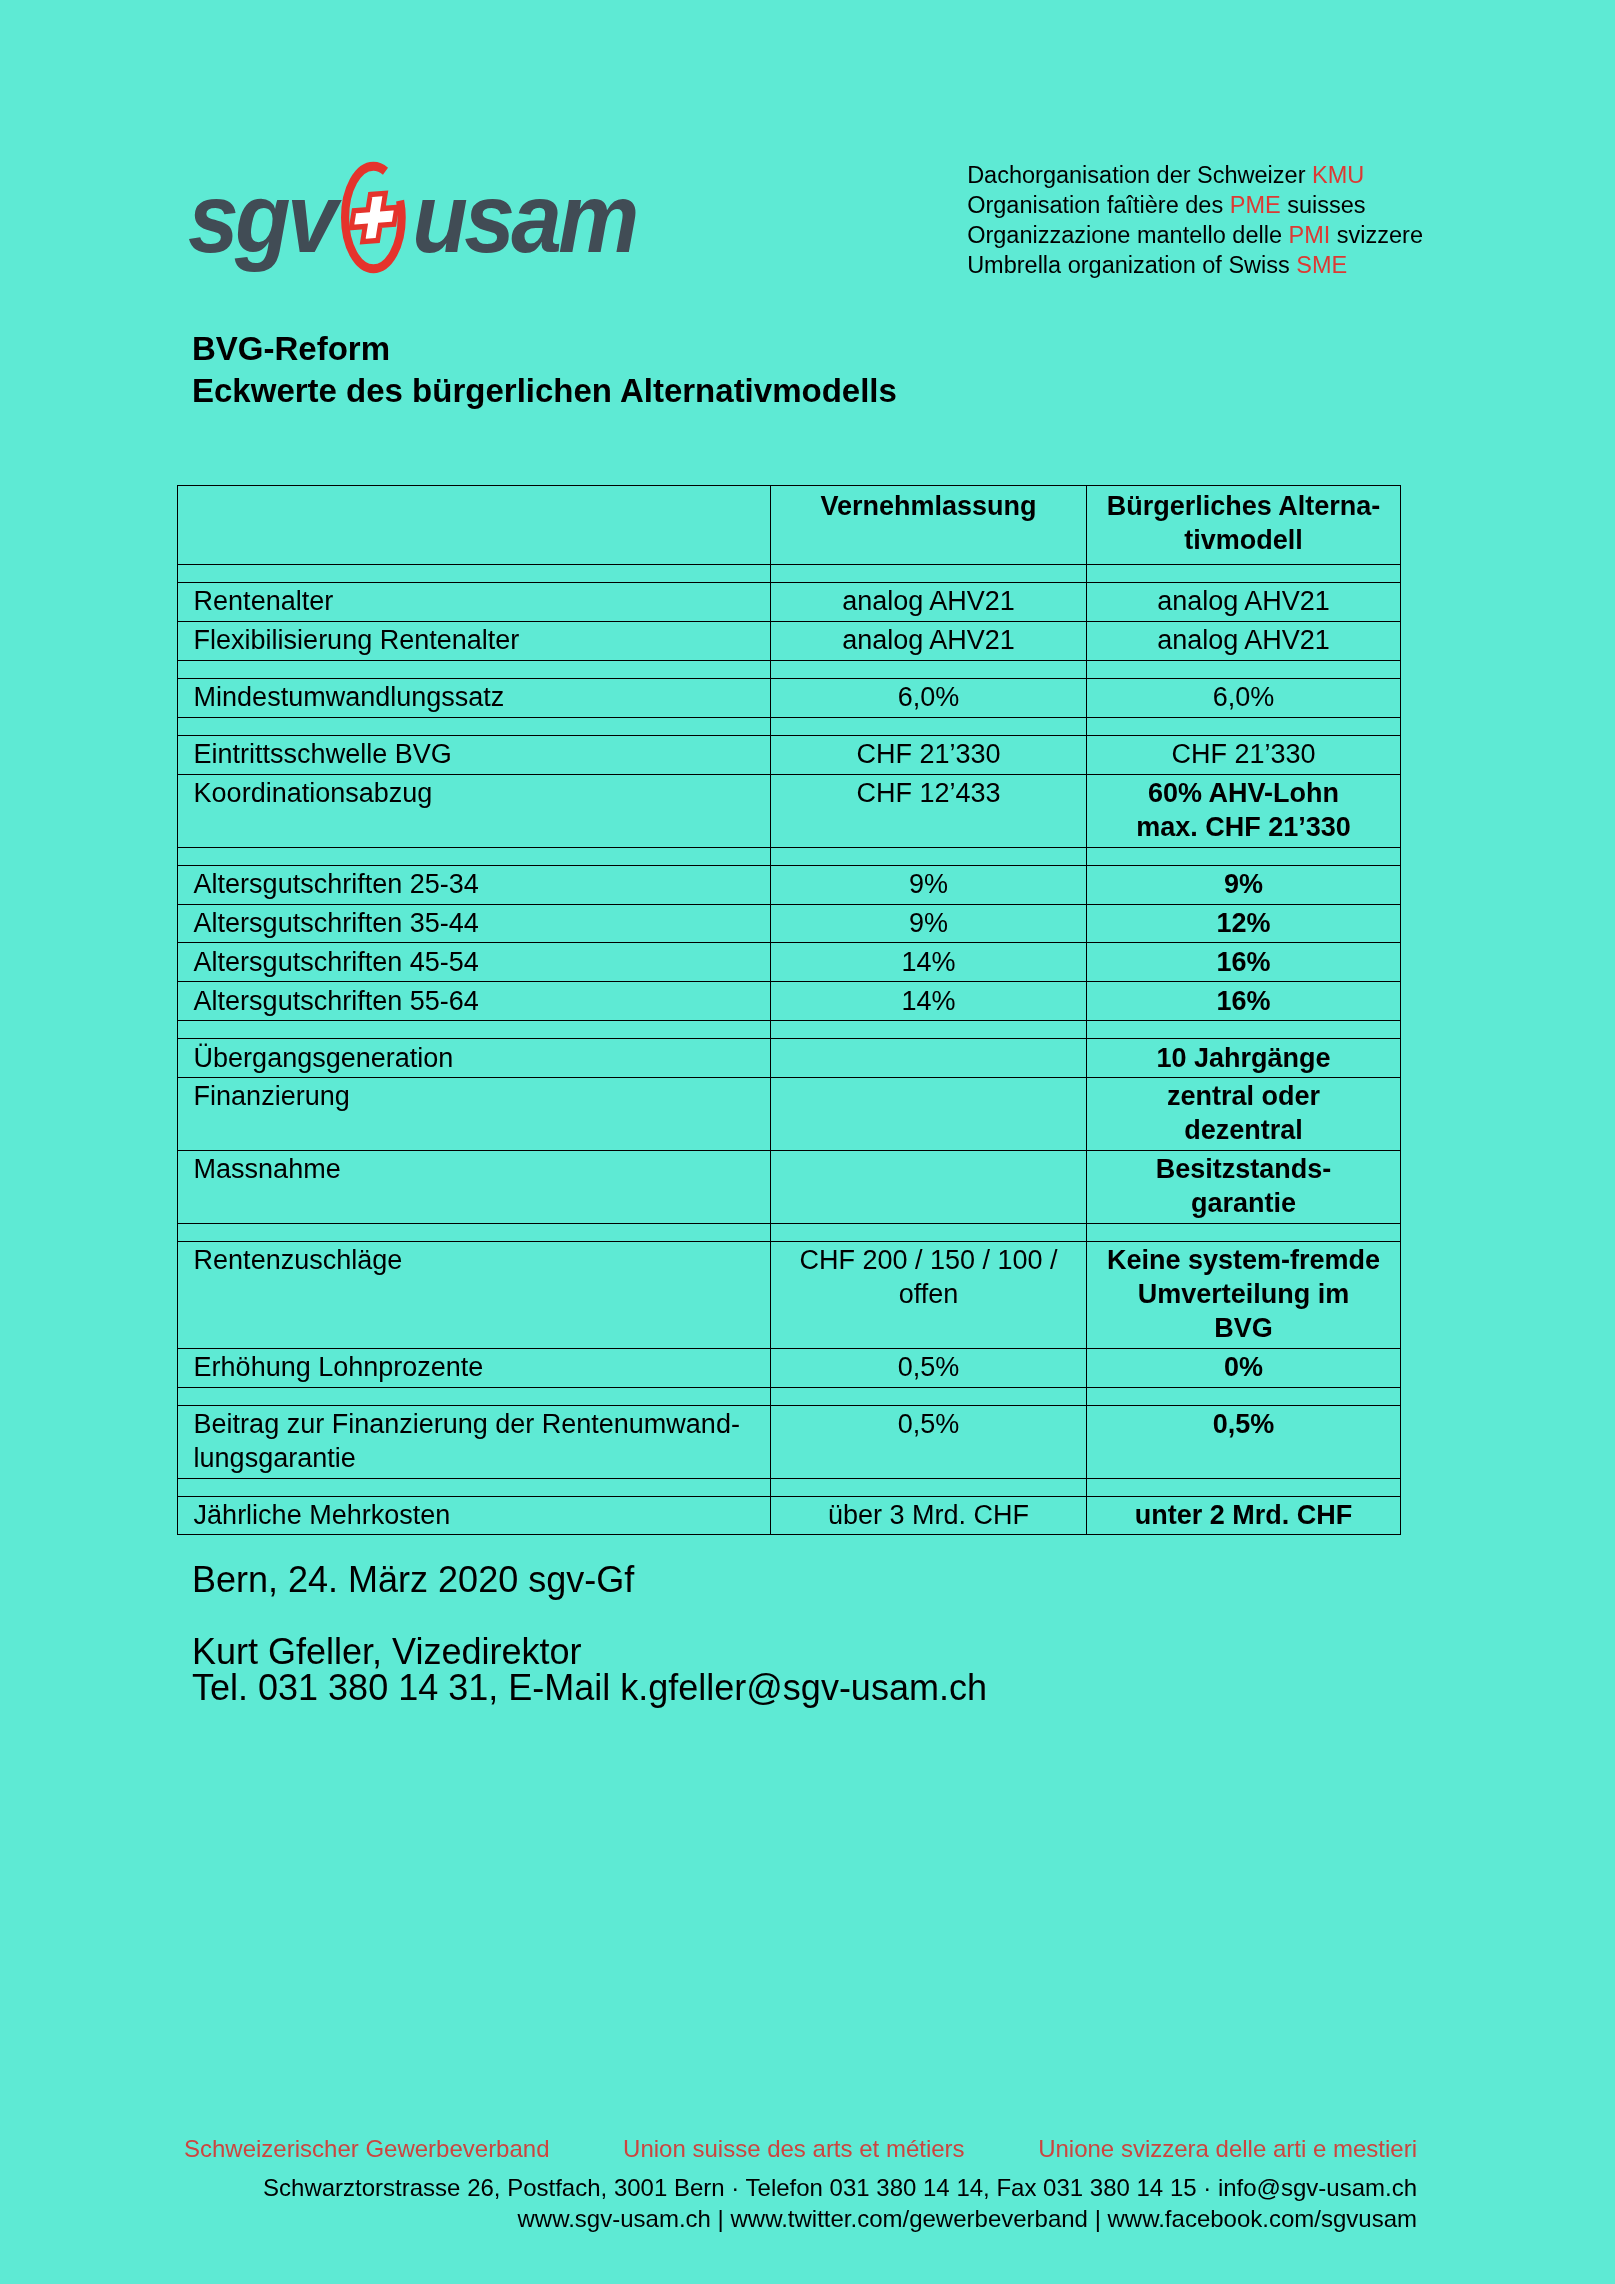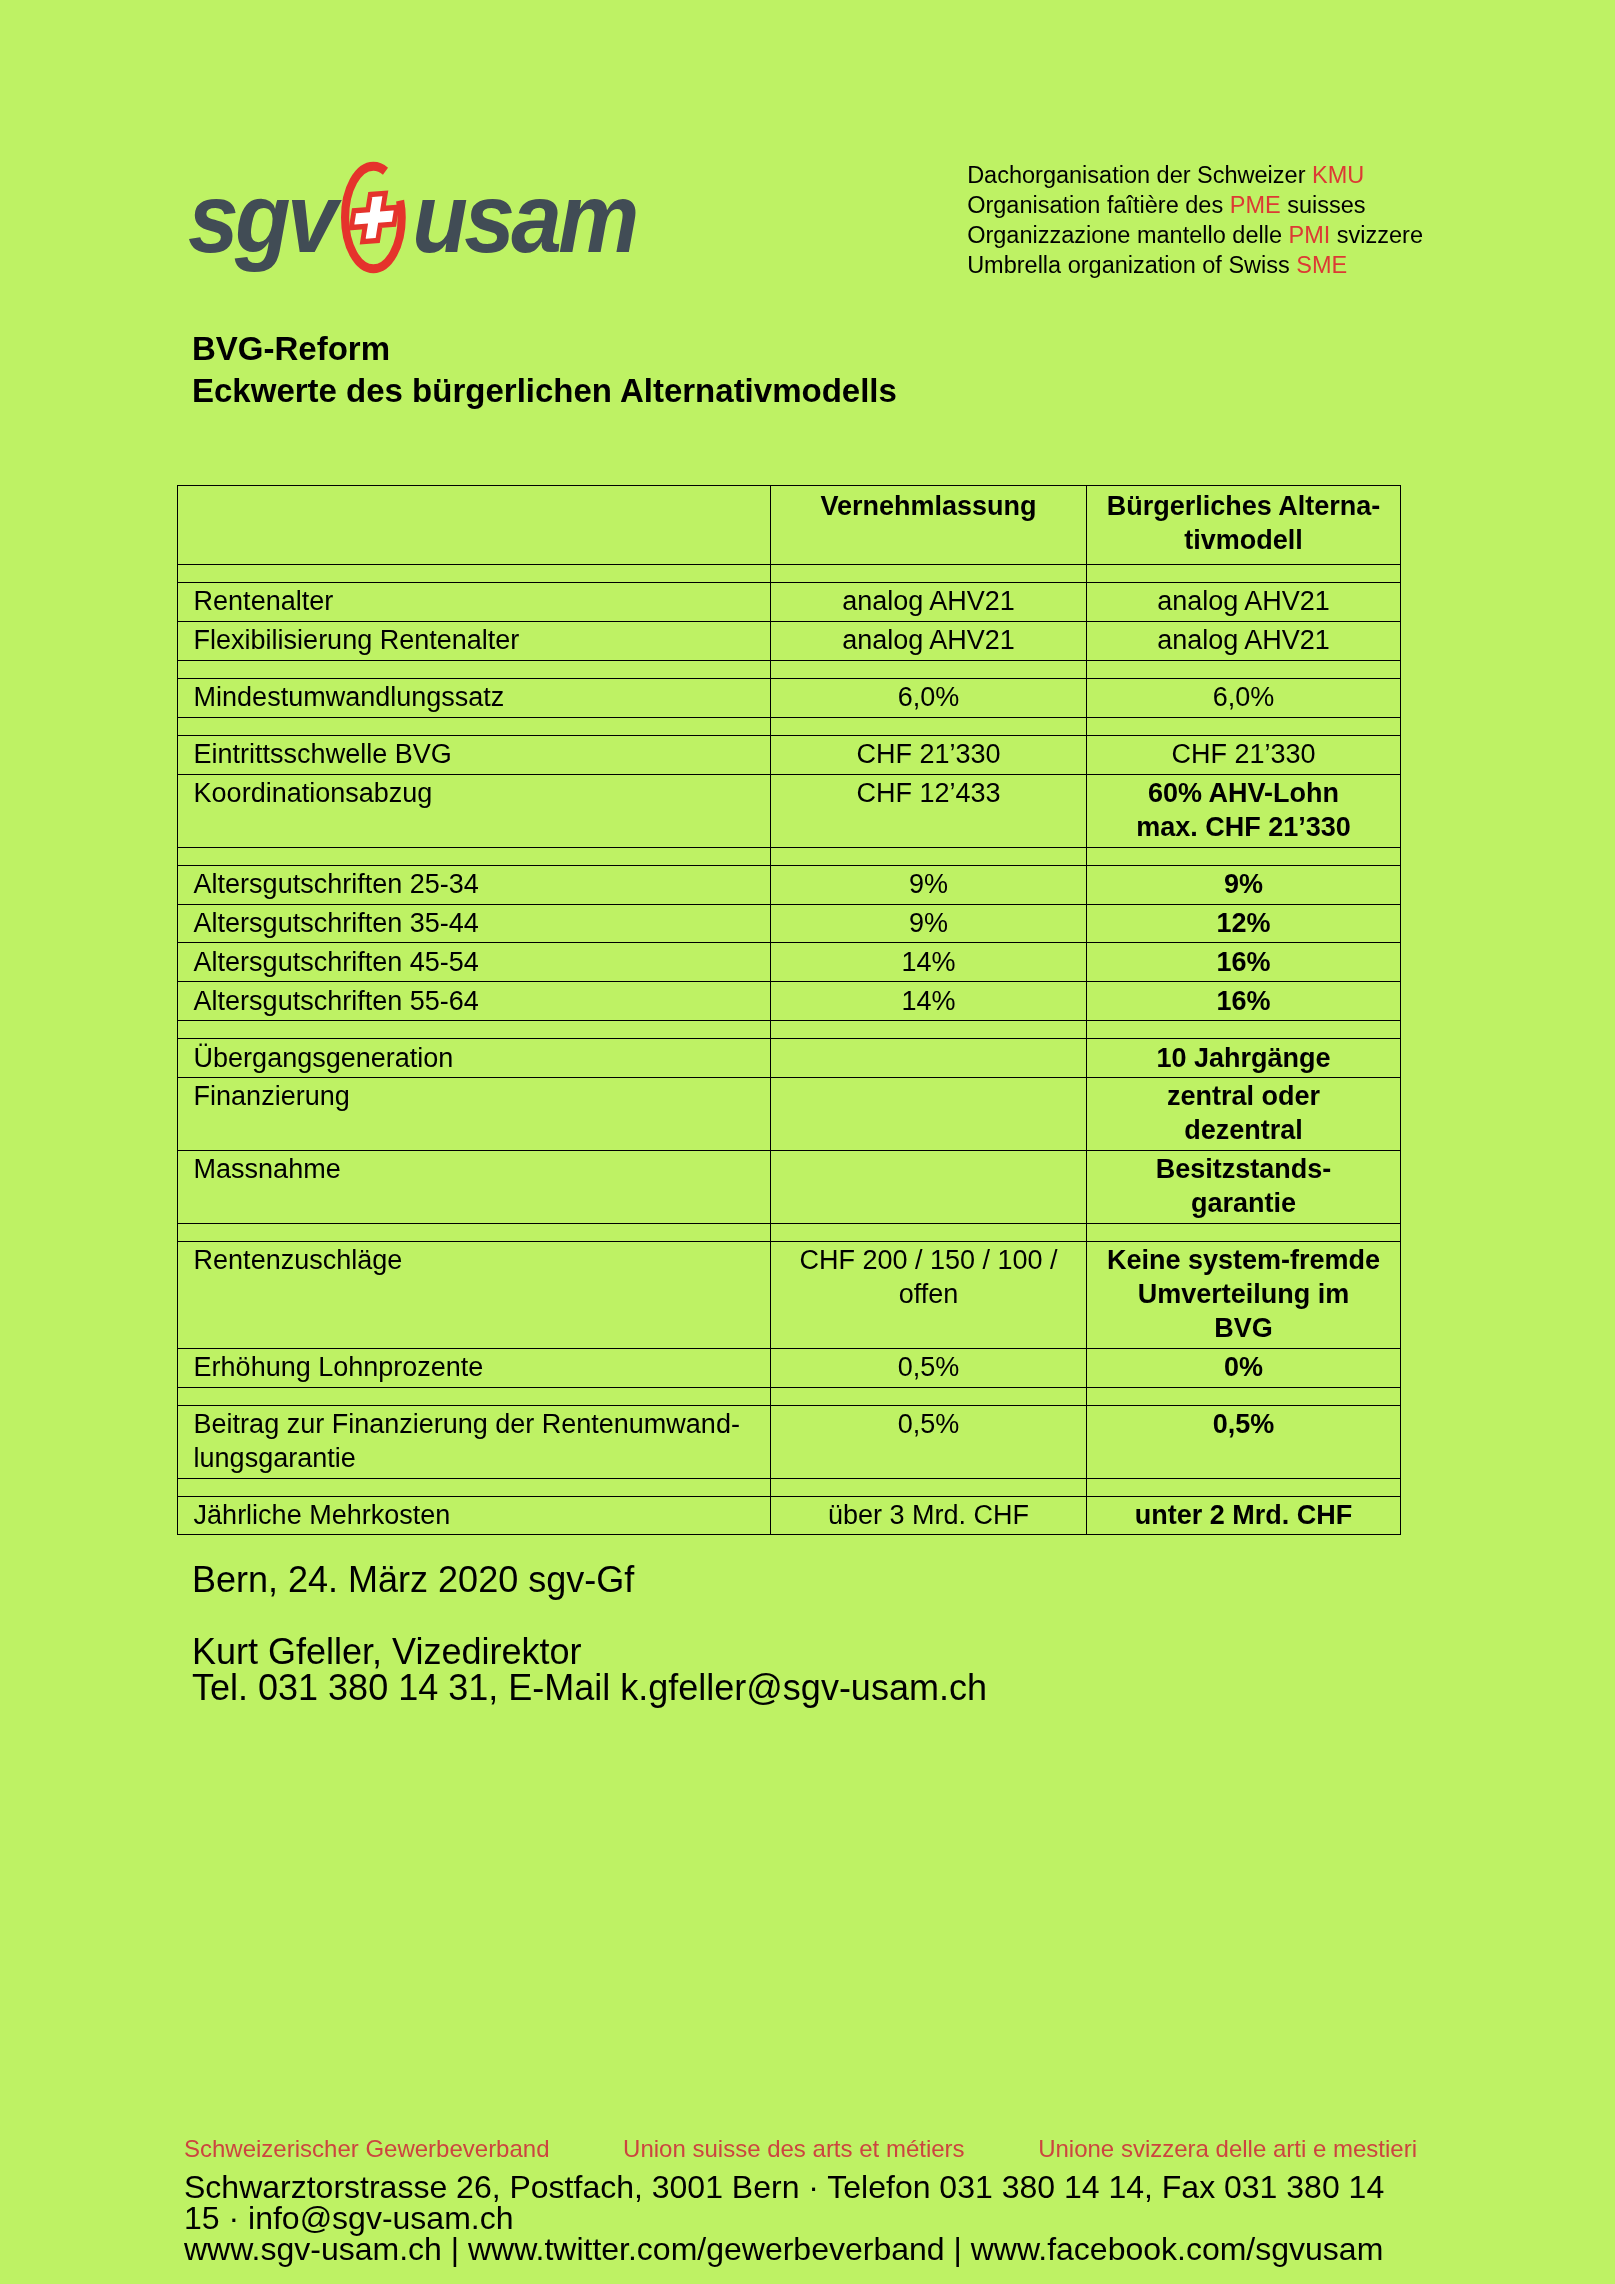--- a/index.html
+++ b/index.html
@@ -1,19 +1,19 @@
 <!DOCTYPE html>
 <html style="font-size:10.4px"><head>
 <meta charset="utf-8">
 <style>
   html,body{margin:0;padding:0;}
   .page{
     position:relative;
     width:1616px;height:2284px;
-    background:#bef264;
+    background:#5eead4;
     font-family:"Liberation Sans", sans-serif;
     color:#000;
     overflow:hidden;
   }
   
   .header-row{
     display:flex;justify-content:space-between;align-items:flex-start;
     padding:156px 193px 0 188px;
   }
   .logo{display:flex;align-items:center;height:124px;transform:scaleX(.92);transform-origin:left center;}
@@ -46,21 +46,21 @@
   table.cmp td.b{font-weight:bold;}
   
   .contact{margin:27px 0 0 192px;font-size:36px;line-height:36px;}
   .contact .gap{height:36px;}
   
   .footer{position:absolute;left:184px;top:2133px;width:1233px;}
   .footer-names{
     display:flex;justify-content:space-between;
     color:#cc453f;font-size:24px;line-height:31px;margin-bottom:7.8px;
   }
-  .footer-center{text-align:left;font-size:32px;line-height:31px;}
+  .footer-center{text-align:right;font-size:24px;line-height:31px;}
 </style>
 </head>
 <body>
 
 <div class="page">
 
   <div class="header-row">
     <div class="logo">
       <span class="logo-text">sgv</span>
       <span class="logo-mark">

